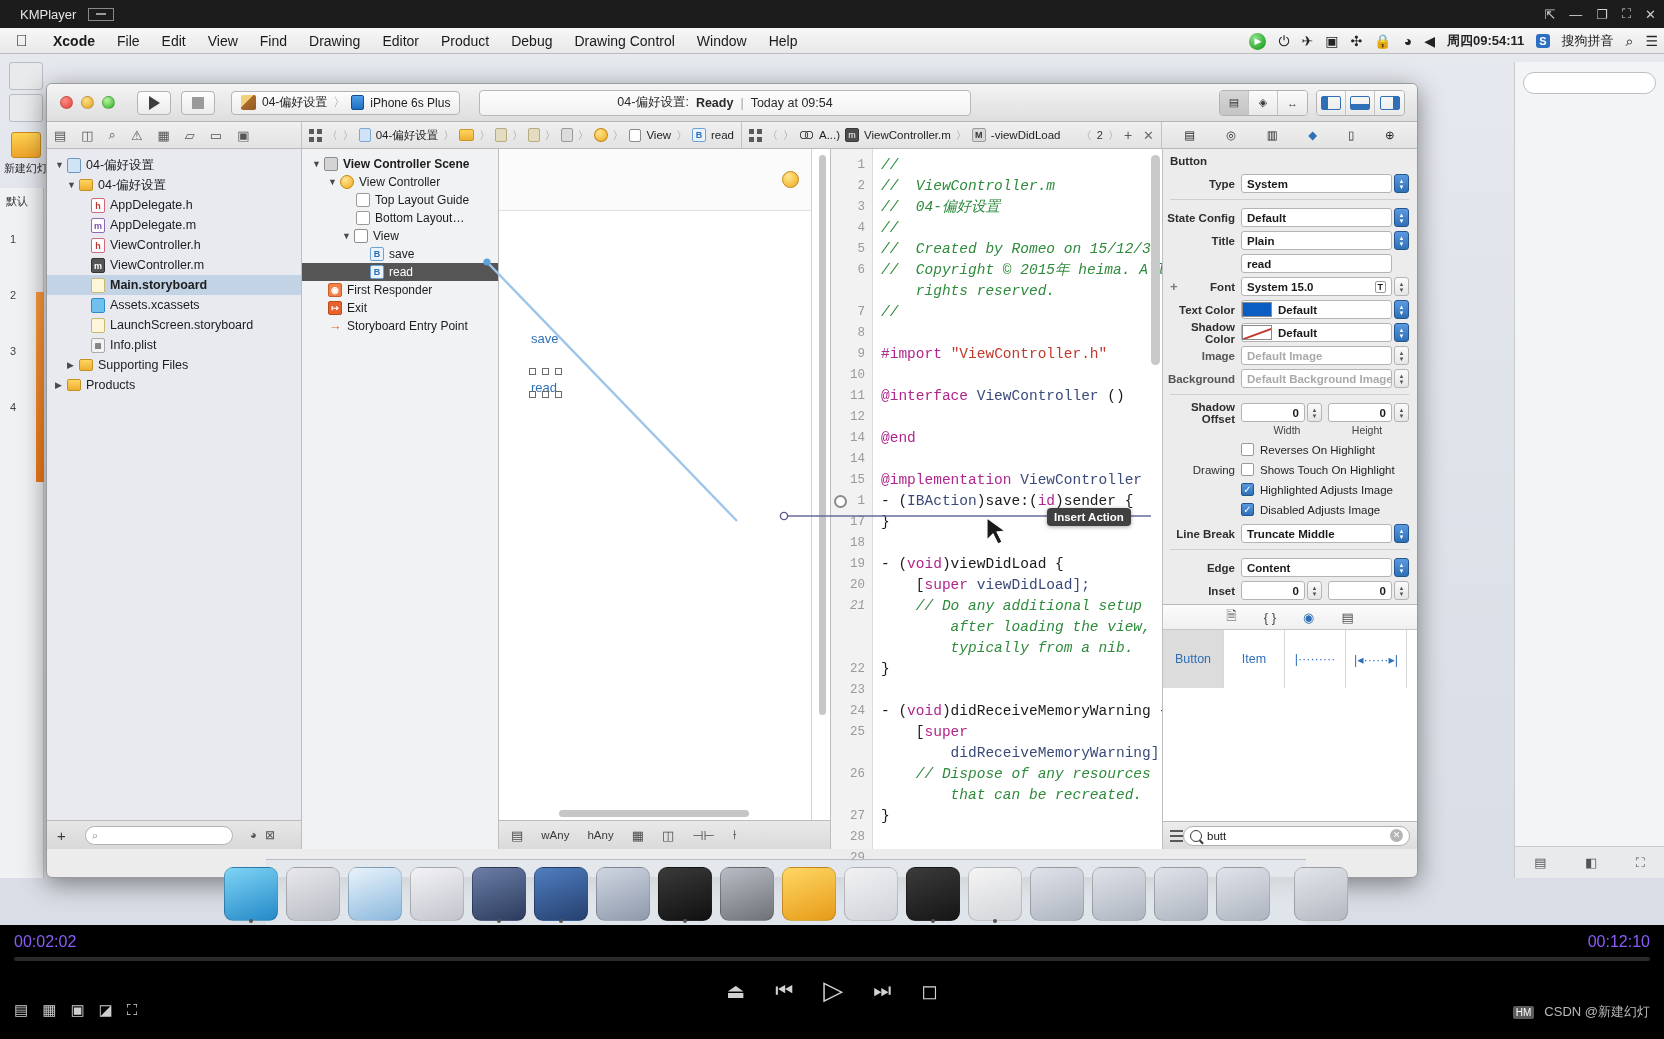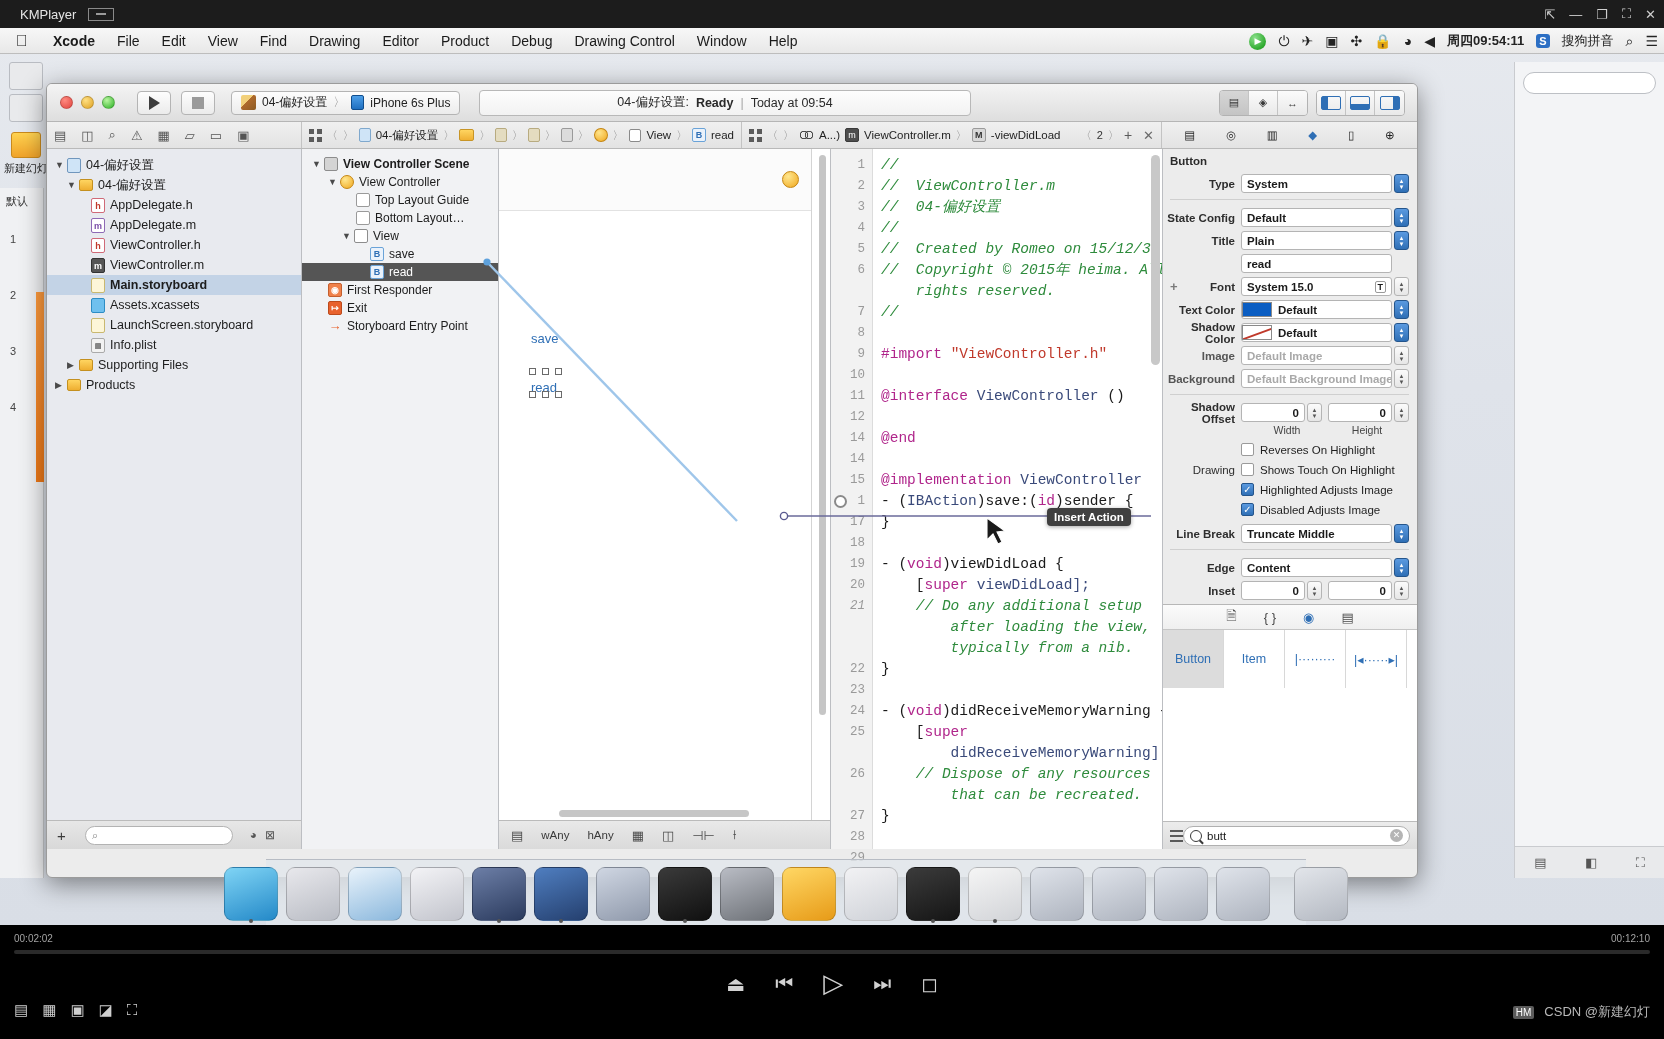--- a/index.html
+++ b/index.html
@@ -439,21 +439,21 @@
     display: flex; align-items: flex-end; justify-content: center; gap: 8px; padding-bottom: 4px;
   }
   .dk { width: 54px; height: 54px; border-radius: 9px; position: relative; flex:none; }
   .dk-dot { position:absolute; left: 50%; bottom: -3px; width: 4px; height: 4px; border-radius:50%; background:#555; transform: translateX(-50%);}
   .dock-sep { width: 1px; height: 48px; background: rgba(0,0,0,.18); margin: 0 4px; }
 
   
   .player-bar {
     position: absolute; left: 0; bottom: 0; width: 1664px; height: 114px; background: #000;
   }
-  .pb-times { display:flex; justify-content: space-between; padding: 8px 14px 0; color:#a3a3a3; font-size: 10px; }
+  .pb-times { display:flex; justify-content: space-between; padding: 8px 14px 0; color:#8b5cf6; font-size: 16px; }
   .pb-track { margin: 6px 14px 0; height: 4px; background:#2a2a2a; border-radius: 2px; }
   .pb-center { display:flex; align-items:center; justify-content:center; gap: 30px; margin-top: 14px; color:#d2d2d2; font-size: 20px;}
   .pb-left-ico { position:absolute; left: 14px; bottom: 20px; display:flex; gap: 14px; color:#cfcfcf; font-size: 15px; }
   .pb-right { position:absolute; right: 14px; bottom: 18px; display:flex; align-items:center; gap: 10px; color:#cfcfcf; font-size: 13px;}
   .watermark { color:#b8b8b8; font-size: 13px; }
   .wm-badge { background:#5b5b5b; color:#fff; font-size:10px; padding:1px 3px; border-radius:2px; }
 </style>
 </head>
 <body>
 

